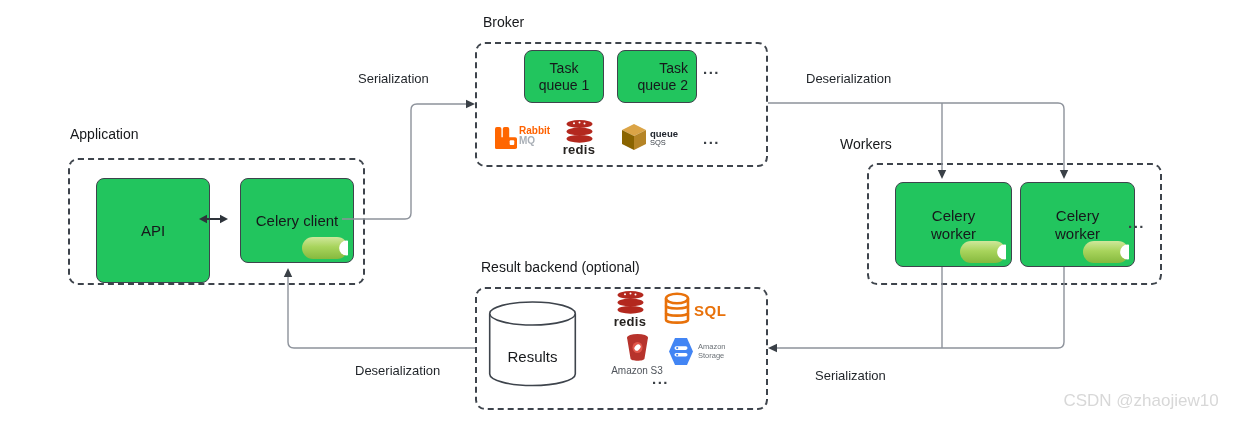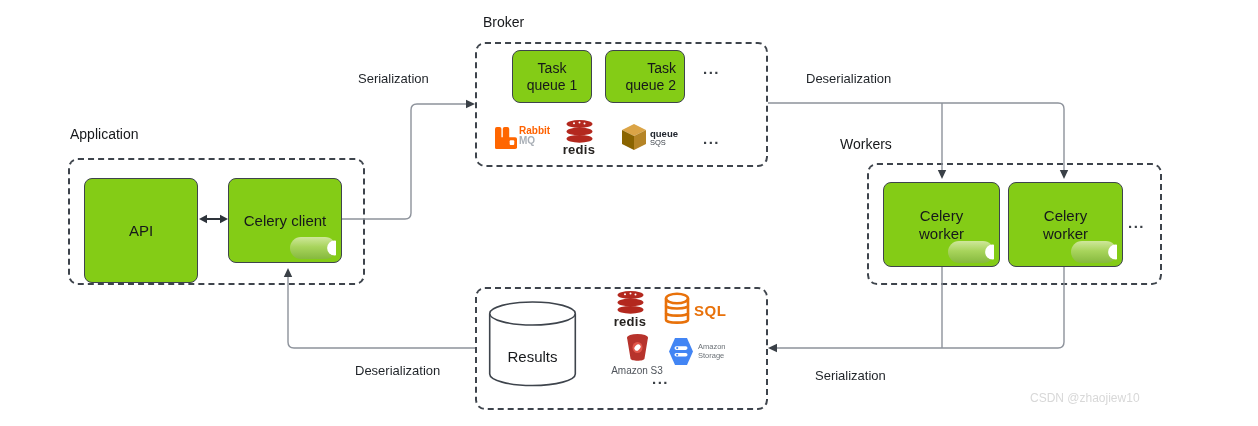--- a/index.html
+++ b/index.html
@@ -2,23 +2,23 @@
 <html><head>
 <meta charset="utf-8">
 <style>
   * { margin:0; padding:0; box-sizing:border-box; }
   html,body { background:#fff; font-family:"Liberation Sans", sans-serif; }
   #canvas { position:relative; width:1258px; height:426px; background:#fff; overflow:hidden; color:#1f2328; }
 
   .group { position:absolute; border:2px dashed #3e444c; border-radius:10px; z-index:1; }
   .glabel { position:absolute; font-size:14px; color:#16181b; z-index:2; white-space:nowrap; }
 
-  .node { position:absolute; background:#84cc16; border:1.5px solid #3e444c; border-radius:8px;
+  .node { position:absolute; background:#22c55e; border:1.5px solid #3e444c; border-radius:8px;
           display:flex; align-items:center; justify-content:center; text-align:center;
-          font-size:15px; color:#16181b; z-index:3; line-height:18px; }
+          font-size:15px; color:#16181b; z-index:3; line-height:18px;margin-left:12px; }
   .node .narrow { width:62px; }
   .node .narrow2 { width:70px; }
   .node-icon { position:absolute; right:5px; bottom:3px; }
 
   .ellipsis { position:absolute; font-size:15px; font-weight:700; letter-spacing:1.5px;
               color:#3b4046; z-index:3; }
 
   .edge-label { position:absolute; font-size:13px; color:#1f2328; z-index:4; white-space:nowrap; }
 
   svg.overlay { position:absolute; left:0; top:0; z-index:5; pointer-events:none; }
@@ -27,21 +27,21 @@
   .rabbit-text { font-size:10px; line-height:10px; font-weight:700; }
   .rabbit-text .l1 { color:#ff6200; }
   .rabbit-text .l2 { color:#a9afb6; }
   .redis-text { font-size:13px; font-weight:700; color:#262320; text-align:center; letter-spacing:.3px; }
   .sqs-text .l1 { font-size:9.5px; line-height:10px; font-weight:700; color:#21262e; }
   .sqs-text .l2 { font-size:7.5px; line-height:8px; color:#3b4149; }
   .sql-text { font-size:15px; font-weight:700; color:#e8710a; letter-spacing:.5px; }
   .s3-text { font-size:10px; color:#4f545b; text-align:center; }
   .gcs-text { font-size:7.5px; line-height:9px; color:#6a7076; }
   .results-label { position:absolute; font-size:15px; color:#16181b; text-align:center; z-index:4; }
-  .watermark { position:absolute; font-size:12px; color:#d8d8d8; text-align:left; z-index:6; }
+  .watermark { position:absolute; font-size:17px; color:#d8d8d8; text-align:center; z-index:6; }
 </style>
 </head>
 <body>
 
 <div id="canvas">
 
   <div class="glabel" style="left:70px; top:126px;">Application</div>
   <div class="group" style="left:68px; top:158px; width:297px; height:127px;"></div>
   <div class="node" style="left:84px; top:178px; width:114px; height:105px;">
     <span>API</span>
@@ -132,20 +132,21 @@
             <stop offset="0.45" stop-color="#a8d45c"></stop>
             <stop offset="1" stop-color="#86b93e"></stop>
       </linearGradient>
         </defs>
       <rect x="0" y="0" width="46" height="22" rx="11" fill="url(#cg3)"></rect>
       <circle cx="44.5" cy="11" r="7.4" fill="#ffffff"></circle>
     </svg>
   </div>
   <div class="ellipsis" style="left:1128px; top:214px;">...</div>
 
+  <div class="glabel" style="left:481px; top:259px;">Result backend (optional)</div>
   <div class="group" style="left:475px; top:287px; width:293px; height:123px;"></div>
   <svg class="abs" style="left:488px; top:300px;" width="89" height="90" viewBox="0 0 89 90">
     <path d="M1.7,13.5 L1.7,74 A42.8,11.5 0 0 0 87.3,74 L87.3,13.5" fill="#ffffff" stroke="#3e444c" stroke-width="1.6"></path>
     <ellipse cx="44.5" cy="13.5" rx="42.8" ry="11.5" fill="#ffffff" stroke="#3e444c" stroke-width="1.6"></ellipse>
   </svg>
   <div class="results-label" style="left:488px; top:348px; width:89px;">Results</div>
 
   <svg class="abs" style="left:617px; top:291px;" width="27" height="23" viewBox="0 0 27 23">
     <g fill="#b3281e">
       <ellipse cx="13.5" cy="18.8" rx="13" ry="3.9"></ellipse>

